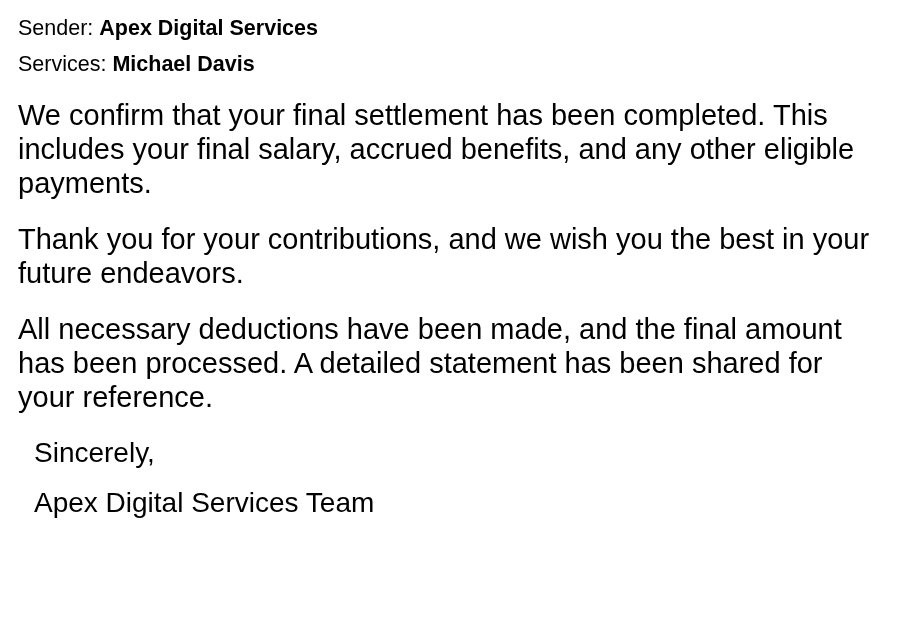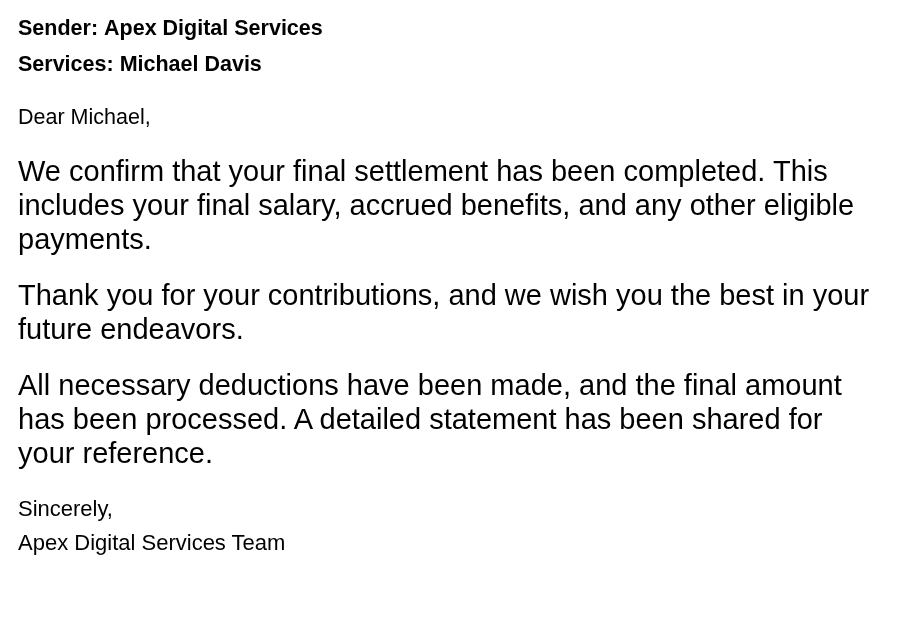--- a/index.html
+++ b/index.html
@@ -17,21 +17,21 @@
   .letter {
     padding: 10px 18px 0 18px;
     box-sizing: border-box;
   }
   .meta-line {
     font-size: 21.5px;
     line-height: 36px;
     white-space: nowrap;
   }
   .meta-line .label {
-    font-weight: bold;
+    font-weight: normal;
   }
   .meta-line .value {
     font-weight: bold;
   }
   .meta-block-tight {
     margin-bottom: 16px;
   }
   .para {
     font-size: 29px;
     line-height: 34px;
@@ -40,43 +40,42 @@
   }
   .para-spaced {
     margin-bottom: 22px;
   }
   .salutation {
     font-size: 21.5px;
     line-height: 38px;
     margin: 0 0 18px 0;
   }
   .closing {
-    font-size: 22px;
+    font-size: 28px;
     line-height: 34px;
-    margin: 0;
+    margin: 16px;
   }
 </style>
 </head>
 <body>
 
 <div class="letter">
 
   <div class="meta-line">
     <span class="label">Sender:</span>
     <span class="value">Apex Digital Services</span>
   </div>
 
 
   <div class="meta-line meta-block-tight">
     <span class="label">Services:</span>
     <span class="value">Michael Davis</span>
   </div>
 
 
-  <p class="salutation">Dear Michael,</p>
 
   <p class="para para-spaced">We confirm that your final settlement has been completed. This includes your final salary, accrued benefits, and any other eligible payments.</p>
   <p class="para para-spaced">Thank you for your contributions, and we wish you the best in your future endeavors.</p>
   <p class="para para-spaced">All necessary deductions have been made, and the final amount has been processed. A detailed statement has been shared for your reference.</p>
 
   <p class="closing">Sincerely,</p>
   <p class="closing">Apex Digital Services Team</p>
 
 </div>
 

